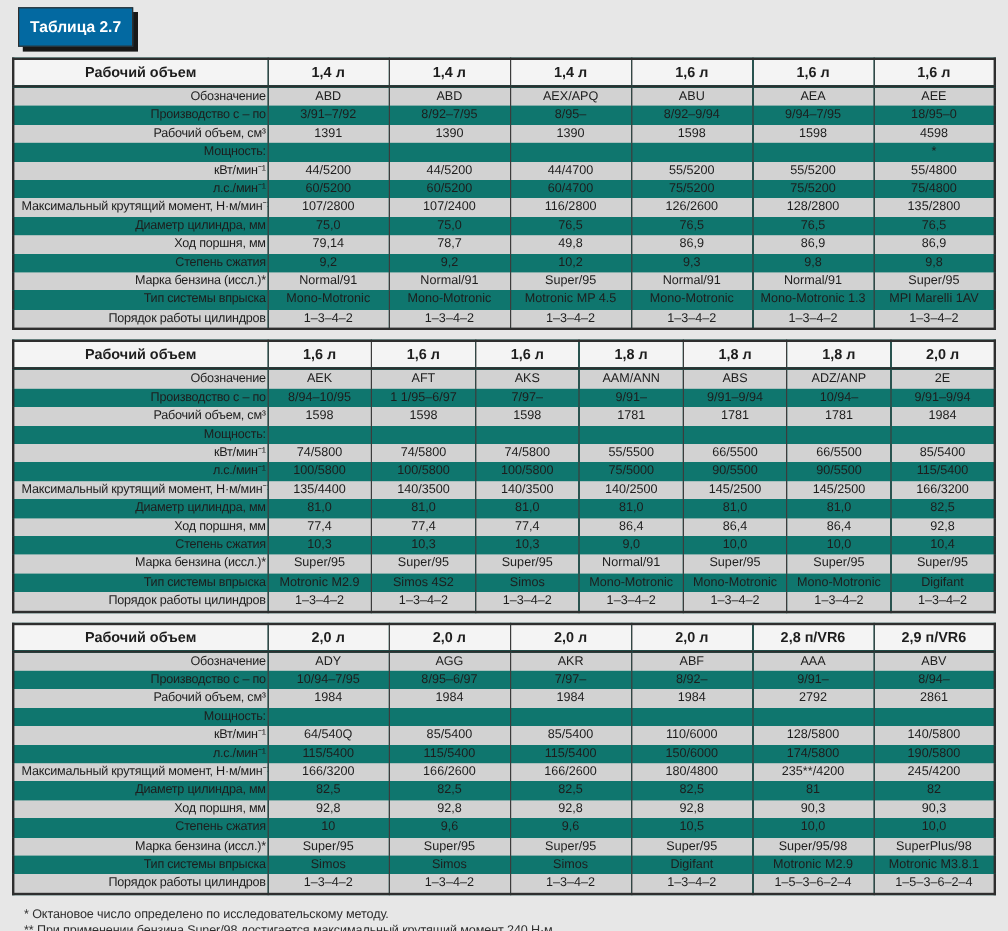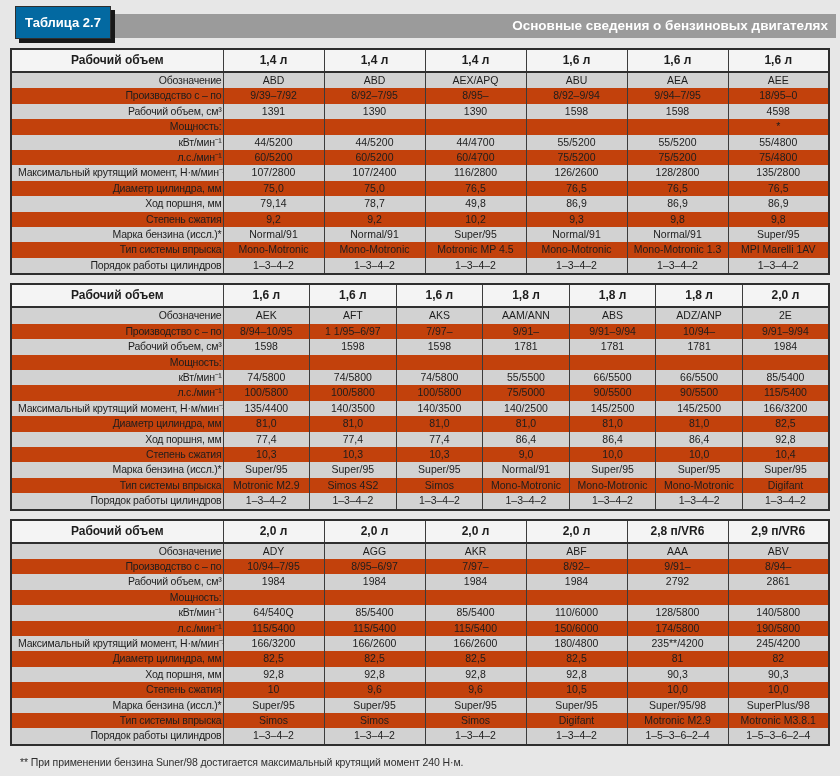--- a/index.html
+++ b/index.html
@@ -27,21 +27,21 @@
     background:#0369a1; border:1px solid #2f2f2f;
     box-shadow:4px 4px 0 #181818;
     color:#ffffff; font-weight:bold; font-size:13px;
     display:flex; align-items:center; justify-content:center;
   }
 
   
   .tables { padding:2px 10px 0 10px; }
   table.engine {
     width:100%; border-collapse:collapse; table-layout:fixed;
-    background:#c2410c; border:2px solid #2e2e2e;
+    background:#0f766e; border:2px solid #2e2e2e;
     margin-bottom:8px;
   }
   table.engine th, table.engine td {
     border-left:1px solid #3c3c3c;
     font-size:10.5px; font-weight:normal;
     padding:0 1px; white-space:nowrap; overflow:hidden;
     height:15.4px; line-height:15.4px; text-align:center;
   }
   table.engine th:first-child, table.engine td:first-child { border-left:none; }
   table.engine thead th {
@@ -62,23 +62,20 @@
     font-size:10.5px; line-height:13.5px; color:#2e2e2e;
     letter-spacing:-0.1px;
   }
 </style>
 </head>
 <body>
 
 <div class="page">
 
   <div class="header">
-    <div class="band">
-      <span class="band-title">Основные сведения о бензиновых двигателях</span>
-    </div>
     <div class="plate">
       <span>Таблица 2.7</span>
     </div>
   </div>
 
   <div class="tables">
     <table class="engine">
         <colgroup>
           <col style="width: 212px;">
           <col>
@@ -104,21 +101,21 @@
             <th class="lbl">Обозначение</th>
             <td>ABD</td>
             <td>ABD</td>
             <td>AEX/APQ</td>
             <td>ABU</td>
             <td>AEA</td>
             <td>AEE</td>
           </tr>
           <tr>
             <th class="lbl">Производство с – по</th>
-            <td>9/39–7/92</td>
+            <td>3/91–7/92</td>
             <td>8/92–7/95</td>
             <td>8/95–</td>
             <td>8/92–9/94</td>
             <td>9/94–7/95</td>
             <td>18/95–0</td>
           </tr>
           <tr>
             <th class="lbl">Рабочий объем, см³</th>
             <td>1391</td>
             <td>1390</td>
@@ -512,16 +509,17 @@
             <td>1–3–4–2</td>
             <td>1–3–4–2</td>
             <td>1–5–3–6–2–4</td>
             <td>1–5–3–6–2–4</td>
           </tr>
         </tbody>
       </table>
   </div>
 
   <div class="footnotes">
+    <div class="footnote">* Октановое число определено по исследовательскому методу.</div>
     <div class="footnote">** При применении бензина Suner/98 достигается максимальный крутящий момент 240 Н·м.</div>
   </div>
 
 </div>
 
 </body></html>

